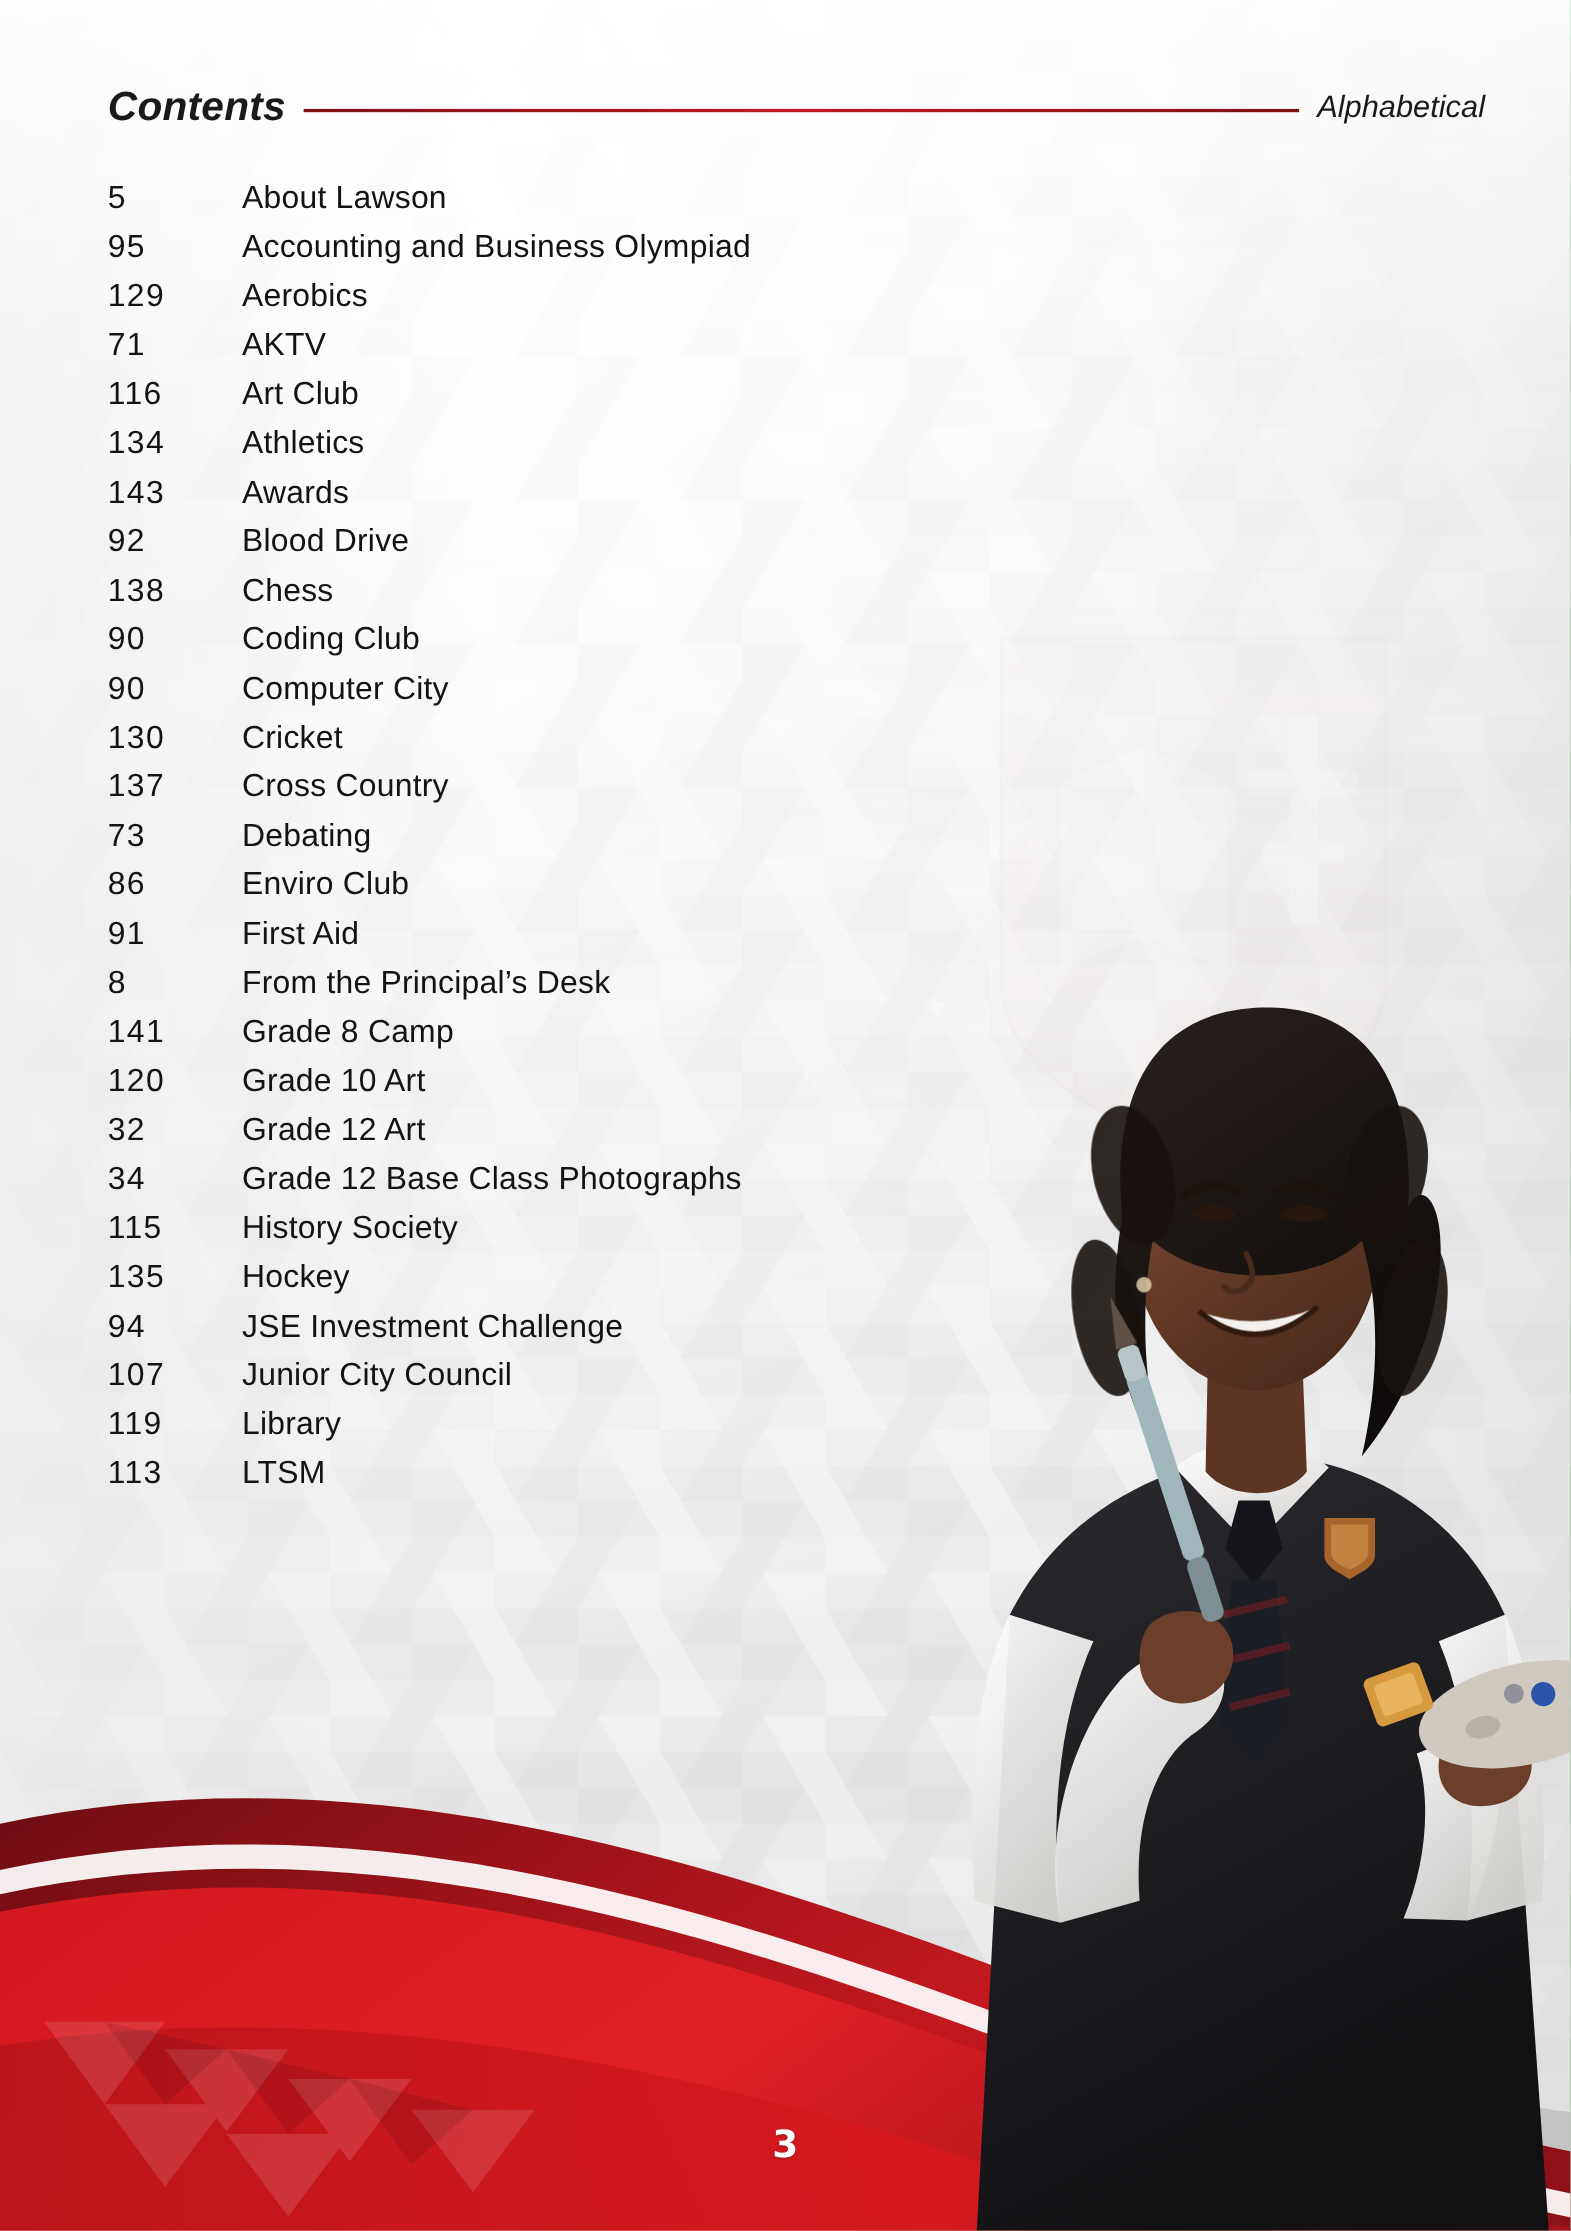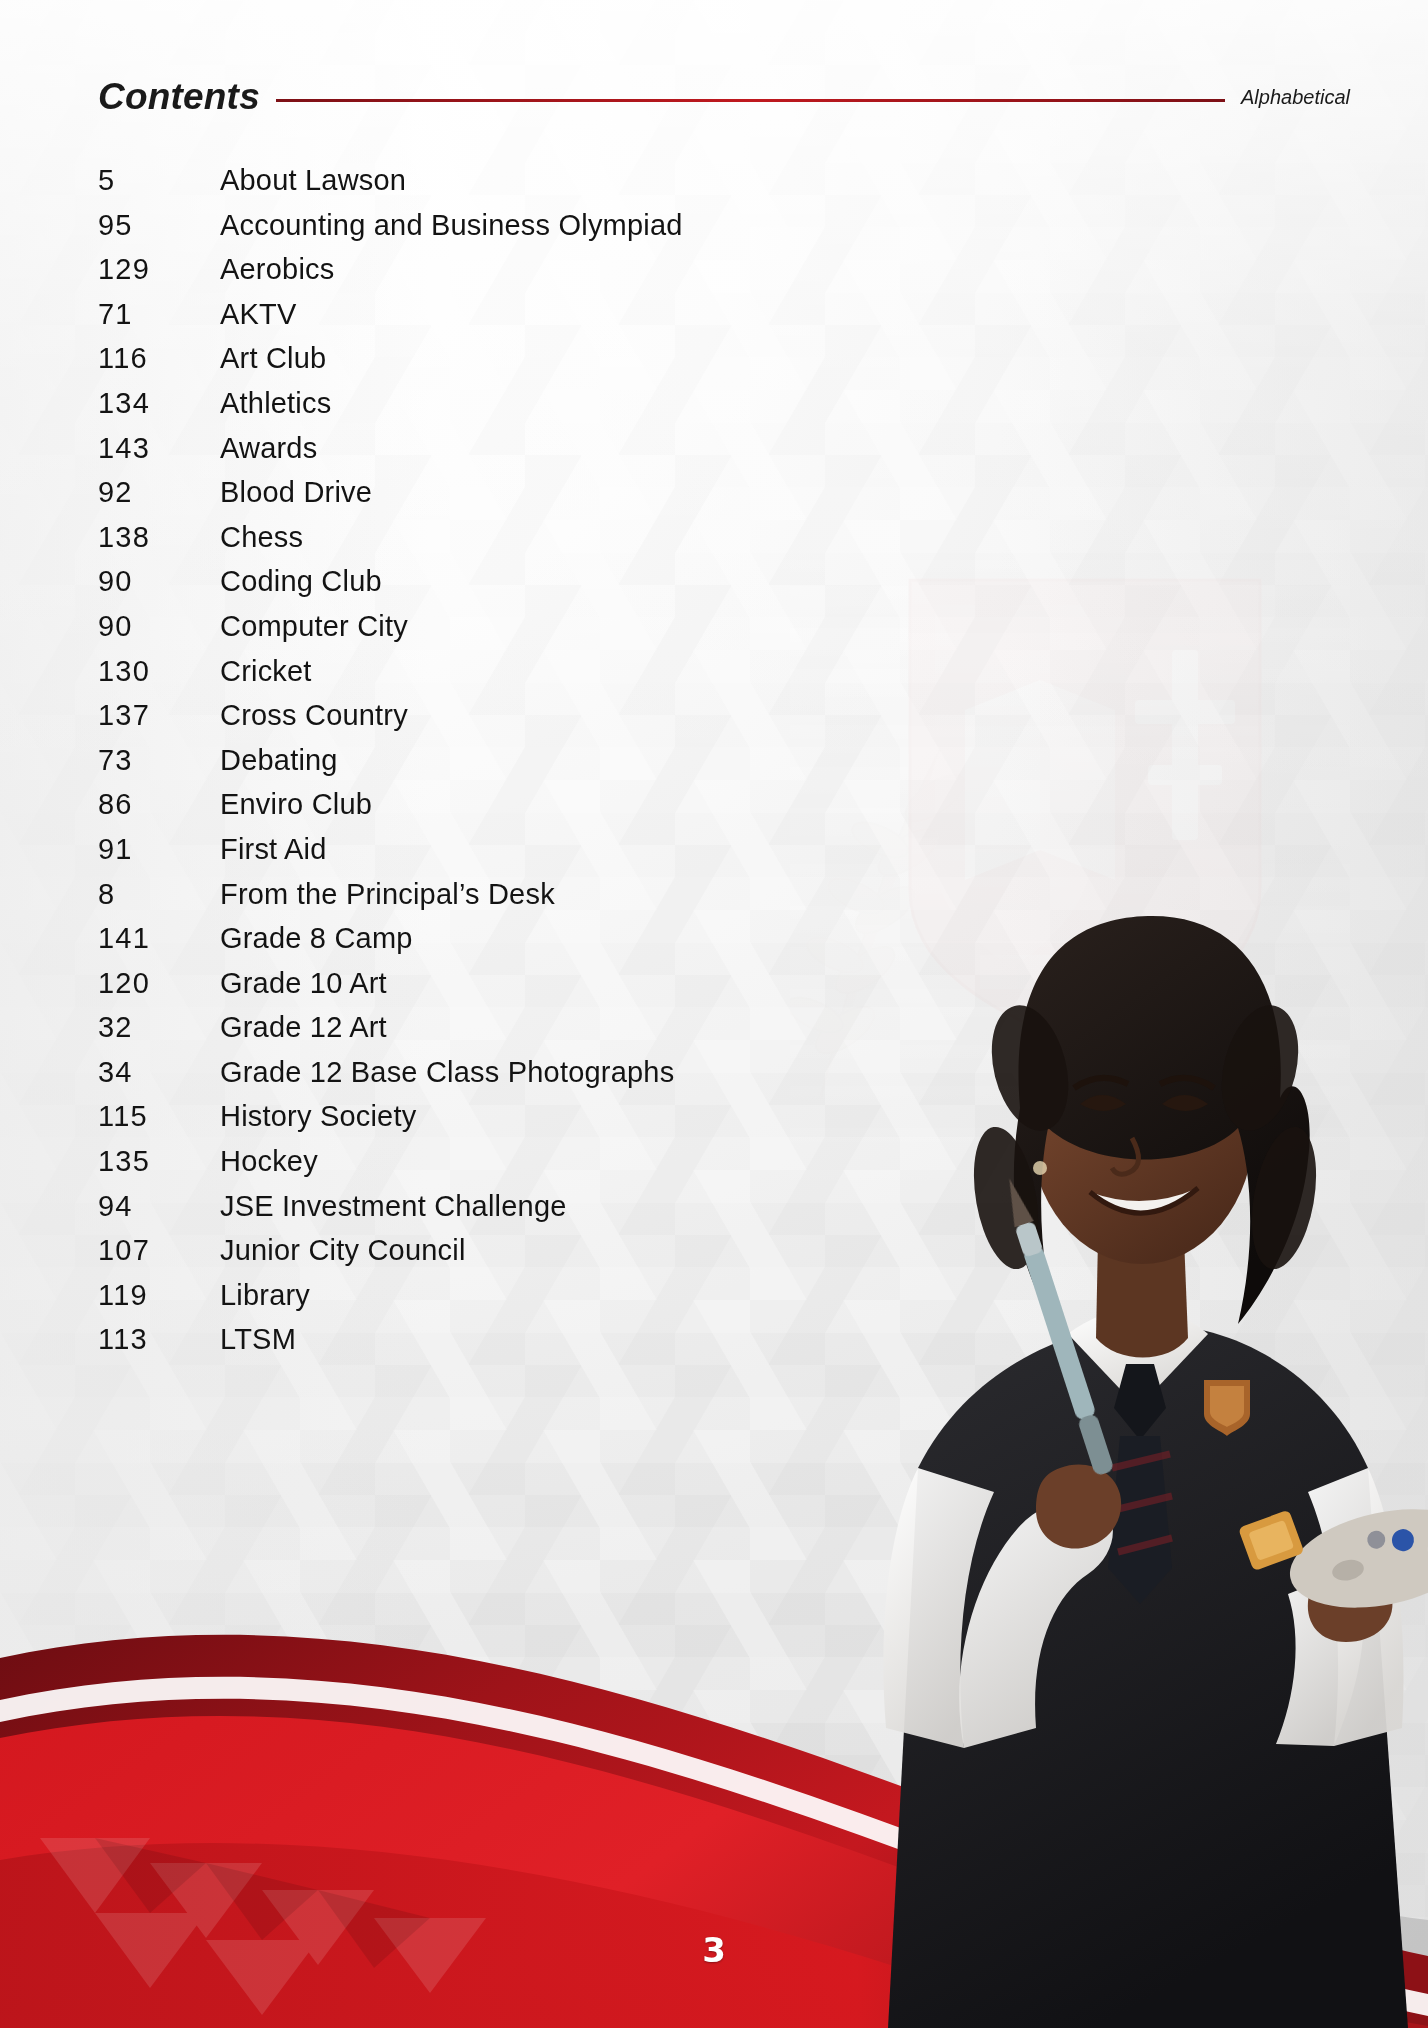--- a/index.html
+++ b/index.html
@@ -98,21 +98,21 @@
     letter-spacing: .2px;
     white-space: nowrap;
   }
   .header-rule {
     flex: 1;
     height: 3px;
     margin-top: 6px;
     background: linear-gradient(to right, #7d1016 0%, #c0191f 50%, #7d1016 100%);
   }
   .header-sub {
-    font-size: 20px;
+    font-size: 28px;
     font-style: italic;
     color: #1a1a1a;
     white-space: nowrap;
   }
 
   
   .toc {
     position: absolute;
     left: 98px;
     top: 146px;

